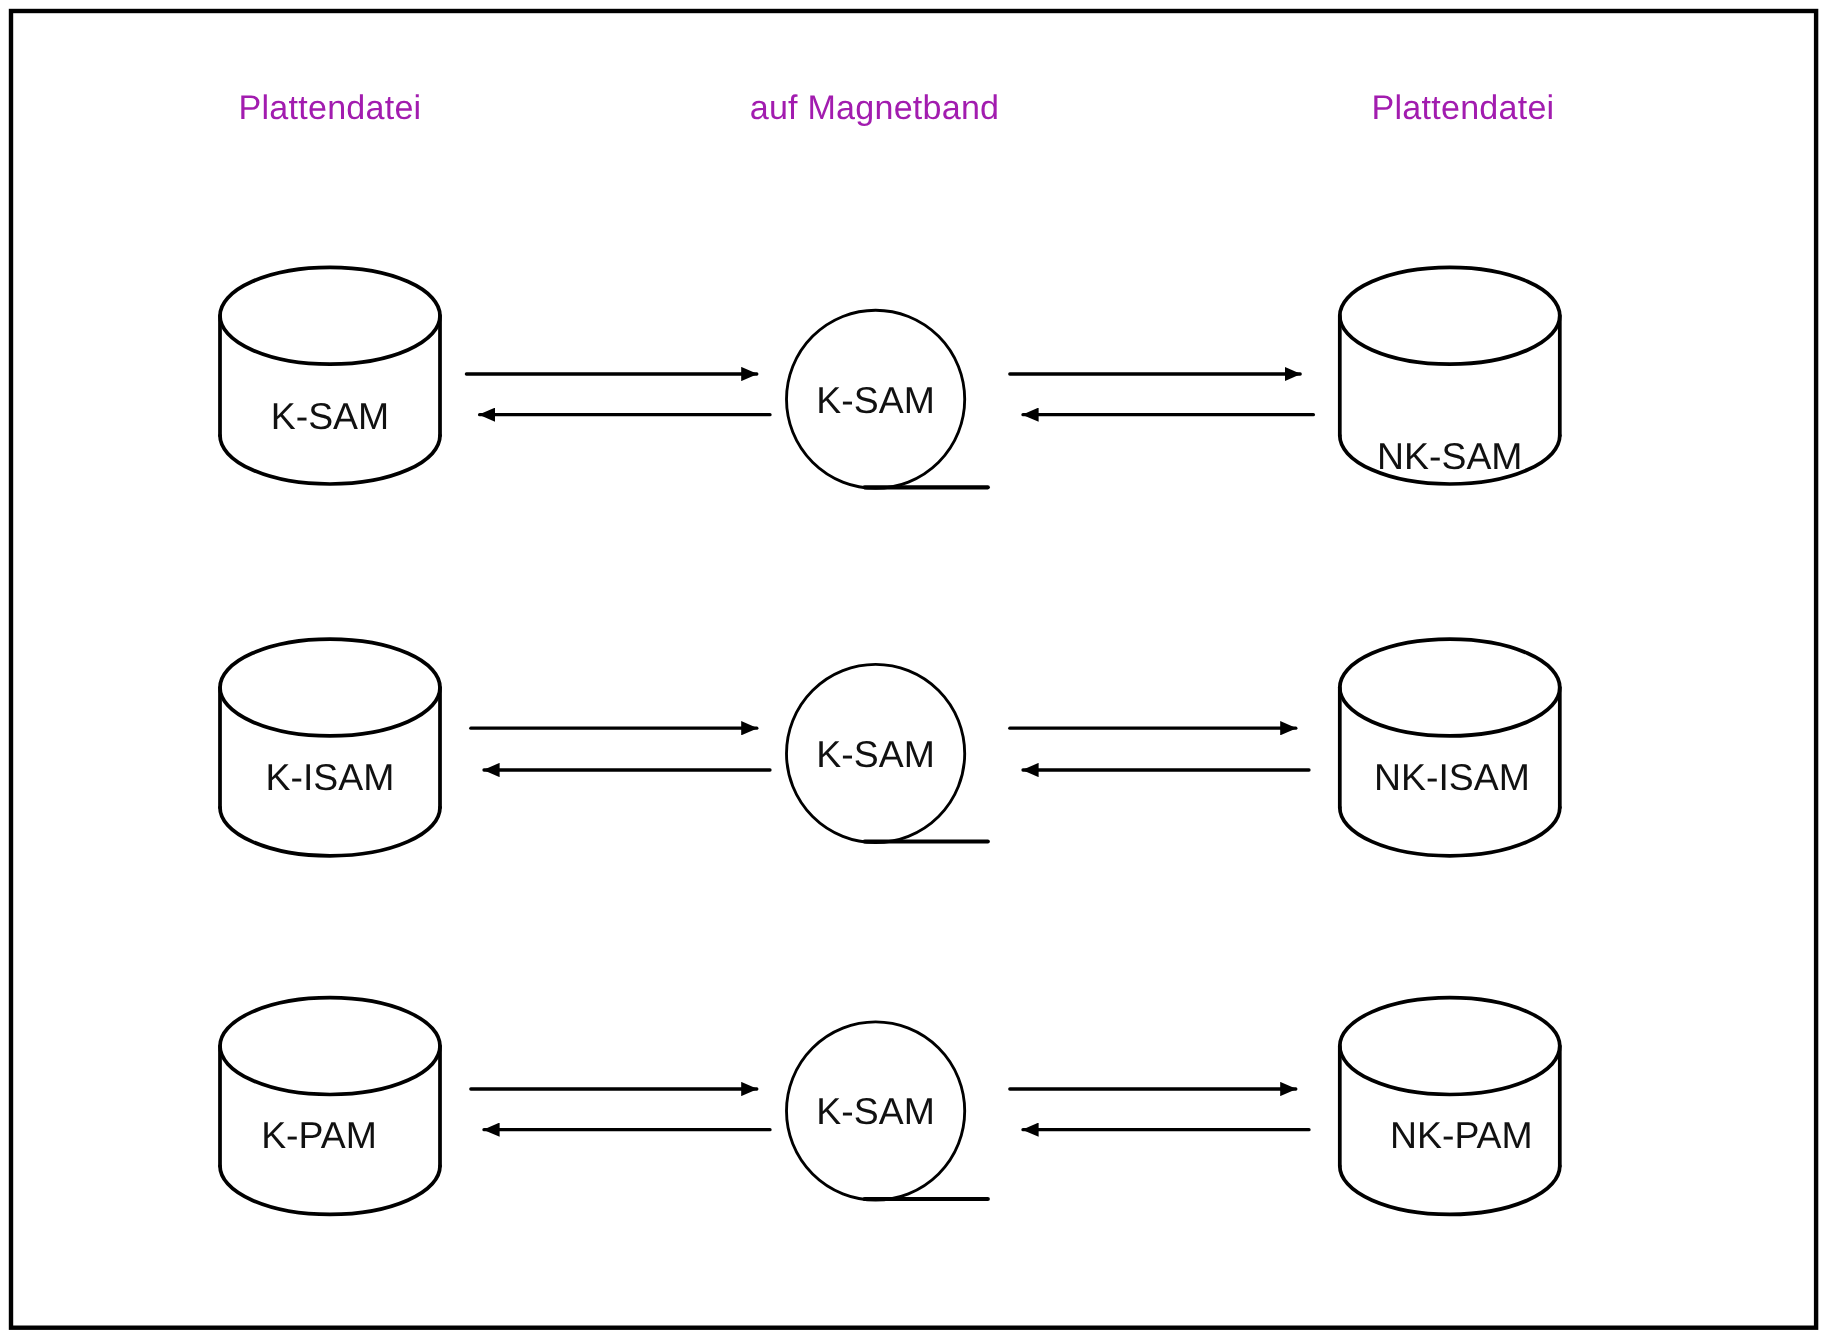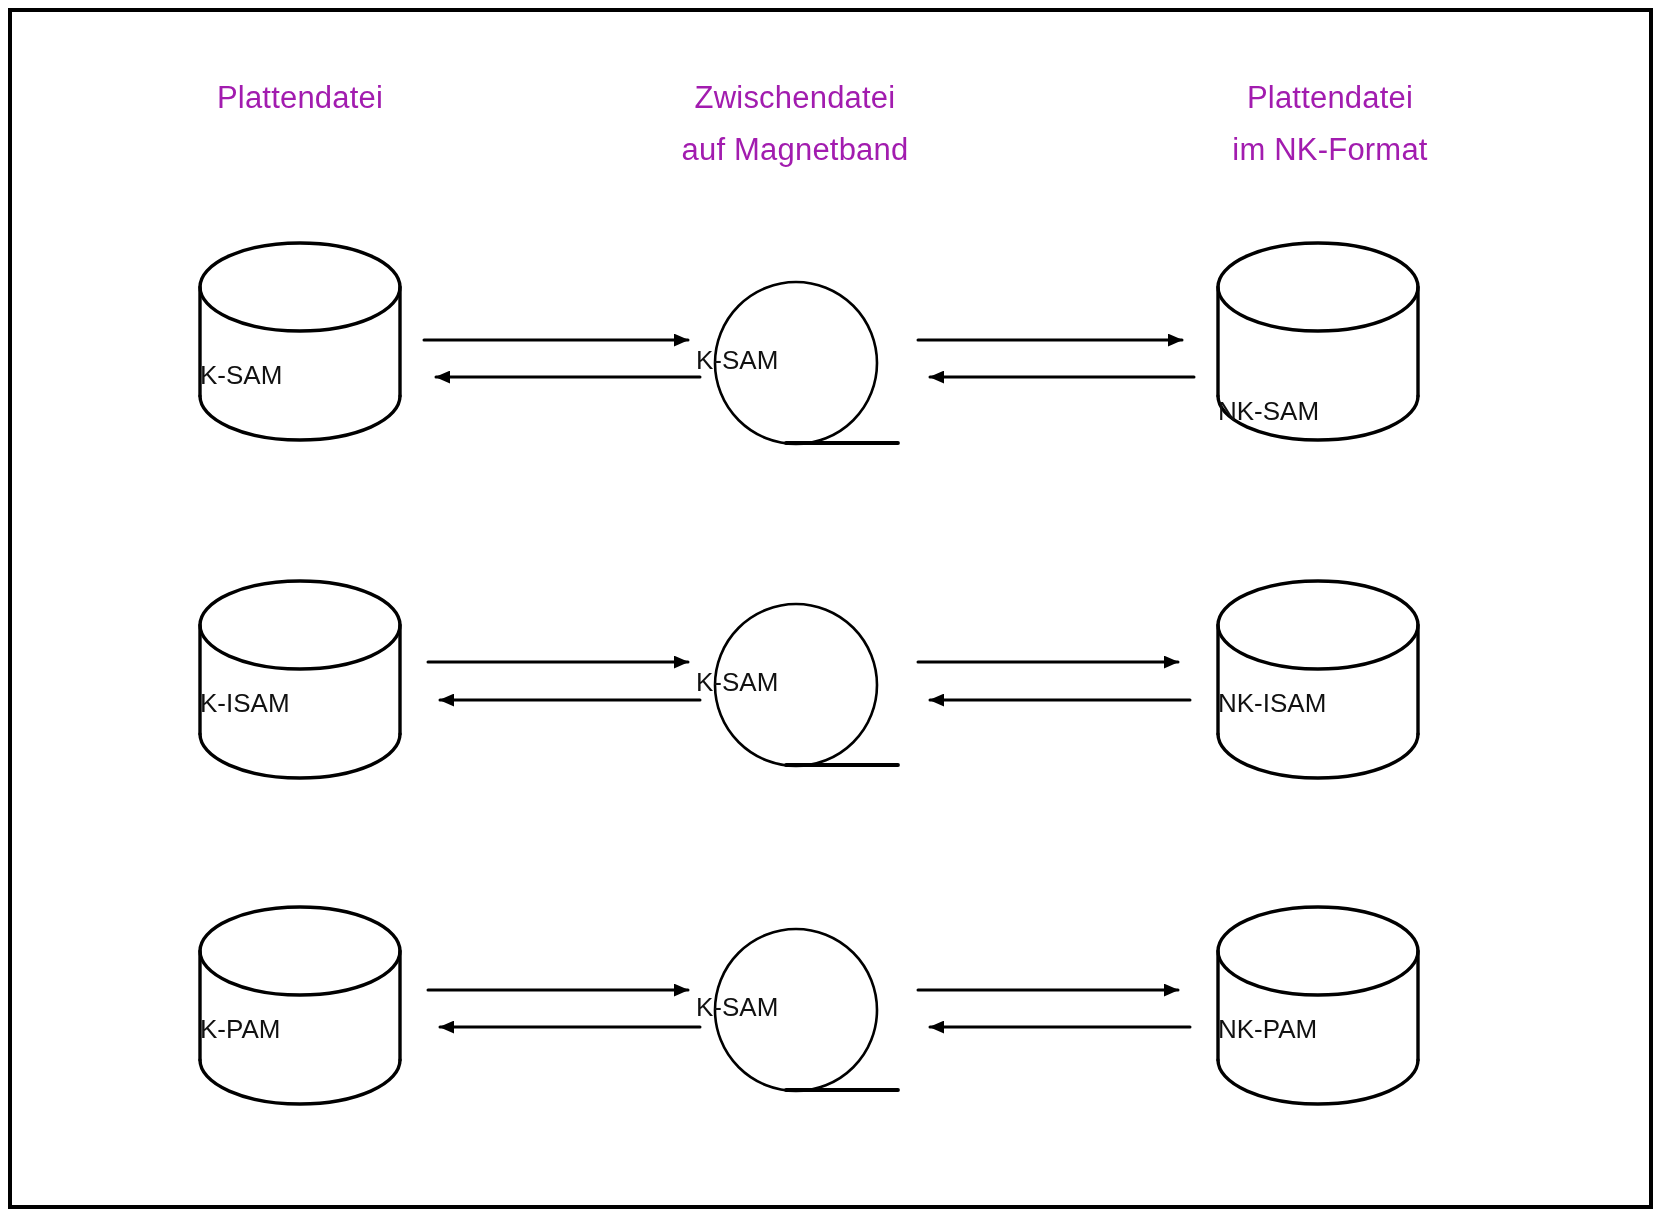--- a/index.html
+++ b/index.html
@@ -42,43 +42,42 @@
     letter-spacing: 0.2px;
     white-space: nowrap;
   }
   .col-header .hline { display: block; }
   #hdr-left  { left: 90px;   top: 72px;  width: 420px; }
   #hdr-mid   { left: 585px;  top: 72px;  width: 420px; }
   #hdr-right { left: 1120px; top: 72px;  width: 420px; }
 
   .node-label {
     position: absolute;
-    font-size: 26px;
+    text-align: center;
+    font-size: 34px;
     color: #111111;
     white-space: nowrap;
     pointer-events: none;
   }
 </style>
 </head>
 <body>
 
 <div id="page">
 
   <div id="frame"></div>
 
   <div class="col-header" id="hdr-left">
     <span class="hline">Plattendatei</span>
   </div>
   <div class="col-header" id="hdr-mid">
-    <span class="hline">Zwischendatei</span>
     <span class="hline">auf Magnetband</span>
   </div>
   <div class="col-header" id="hdr-right">
     <span class="hline">Plattendatei</span>
-    <span class="hline">im NK-Format</span>
   </div>
 
   <svg id="canvas" viewBox="0 0 1661 1216" xmlns="http://www.w3.org/2000/svg">
     <defs>
       <marker id="arrow-right" markerWidth="15" markerHeight="13" refX="14.2" refY="6.5" orient="auto" markerUnits="userSpaceOnUse">
         <path d="M0,0 L15,6.5 L0,13 Z" fill="#000000"></path>
       </marker>
       <marker id="arrow-left" markerWidth="15" markerHeight="13" refX="14.2" refY="6.5" orient="auto" markerUnits="userSpaceOnUse">
         <path d="M0,0 L15,6.5 L0,13 Z" fill="#000000"></path>
       </marker>

